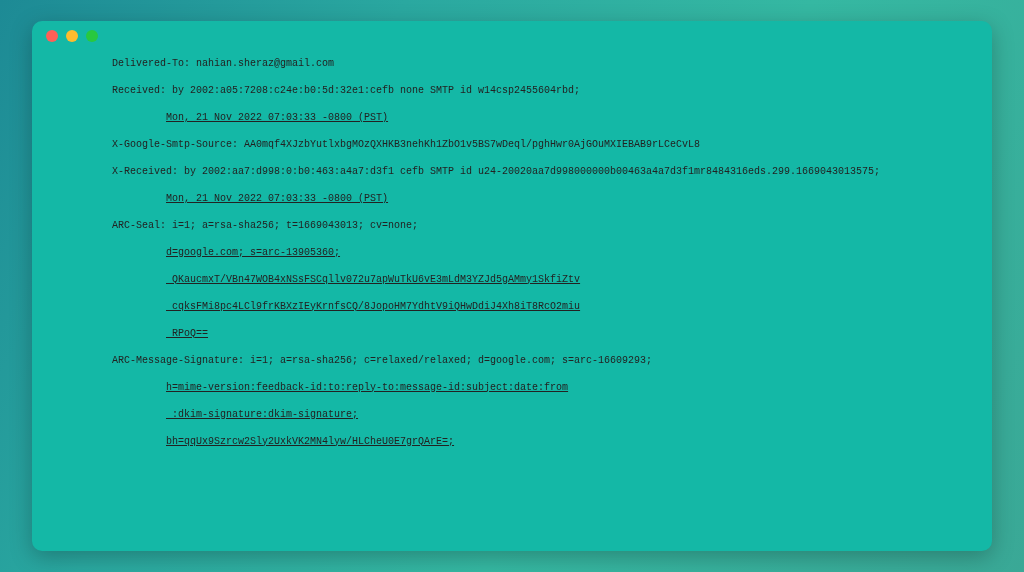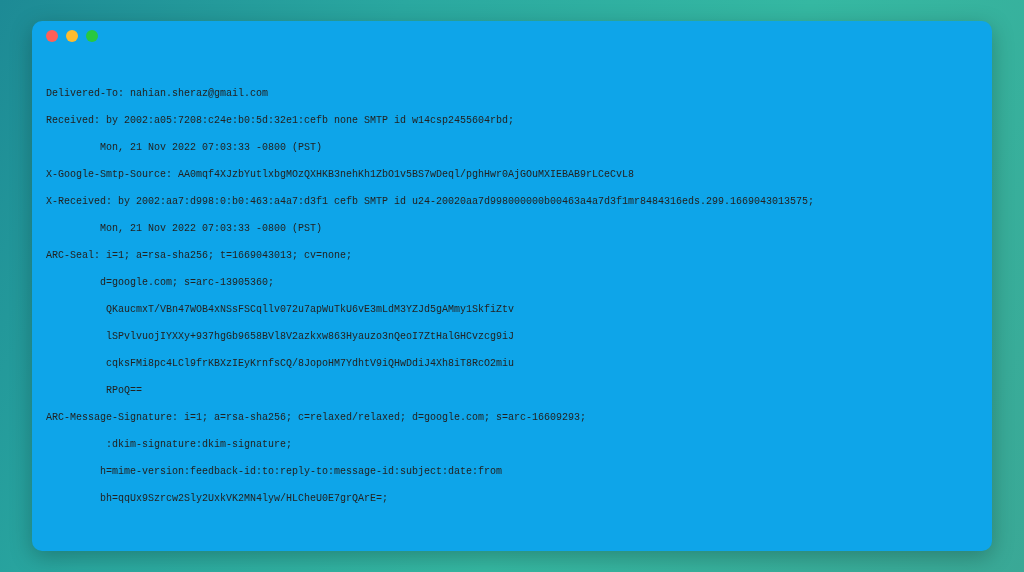--- a/index.html
+++ b/index.html
@@ -12,26 +12,25 @@
   body {
     background: linear-gradient(120deg, #1d8a95 0%, #2aa8a0 30%, #35b8a2 60%, #3aa896 100%);
     display: flex;
     align-items: center;
     justify-content: center;
     font-family: "SFMono-Regular","Menlo","Consolas","Liberation Mono",monospace;
   }
   .window {
     width: 960px;
     height: 530px;
-    background: #0ea5e9;
+    background: #14b8a6;
     border-radius: 10px;
     box-shadow: 0 6px 22px rgba(0,0,0,0.25);
     overflow: hidden;
     display: flex;
-    flex-direction: column;
   }
   .titlebar {
     height: 30px;
     display: flex;
     align-items: center;
     padding-left: 14px;
     gap: 8px;
     flex: 0 0 auto;
   }
   .dot {
@@ -44,21 +43,21 @@
   .dot.green  { background: #28c840; }
   .content {
     flex: 1 1 auto;
     padding: 22px 14px 14px 14px;
     font-size: 10px;
     line-height: 1.35;
     white-space: pre;
     color: #222;
     overflow: hidden;
   }
-  .indent1 { padding-left: 54px; display: block; }
+  .indent1 { padding-left: 54px; display: block; text-decoration: underline; }
   .line    { display: block; }
 </style>
 </head>
 <body>
 
 <div class="window">
   <div class="titlebar">
     <div class="dot red"></div>
     <div class="dot yellow"></div>
     <div class="dot green"></div>
@@ -66,26 +65,25 @@
   <div class="content">
 <span class="line"><span>Delivered-To: </span><span>nahian.sheraz@gmail.com</span></span>
 <span class="line">Received: by 2002:a05:7208:c24e:b0:5d:32e1:cefb none SMTP id w14csp2455604rbd;</span>
 <span class="indent1">Mon, 21 Nov 2022 07:03:33 -0800 (PST)</span>
 <span class="line">X-Google-Smtp-Source: AA0mqf4XJzbYutlxbgMOzQXHKB3nehKh1ZbO1v5BS7wDeql/pghHwr0AjGOuMXIEBAB9rLCeCvL8</span>
 <span class="line">X-Received: by 2002:aa7:d998:0:b0:463:a4a7:d3f1 cefb SMTP id u24-20020aa7d998000000b00463a4a7d3f1mr8484316eds.299.1669043013575;</span>
 <span class="indent1">Mon, 21 Nov 2022 07:03:33 -0800 (PST)</span>
 <span class="line">ARC-Seal: i=1; a=rsa-sha256; t=1669043013; cv=none;</span>
 <span class="indent1">d=google.com; s=arc-13905360;</span>
 <span class="indent1"> QKaucmxT/VBn47WOB4xNSsFSCqllv072u7apWuTkU6vE3mLdM3YZJd5gAMmy1SkfiZtv</span>
-<span class="indent1"> lSPvlvuojIYXXy+937hgGb9658BVl8V2azkxw863Hyauzo3nQeoI7ZtHalGHCvzcg9iJ</span>
 <span class="indent1"> cqksFMi8pc4LCl9frKBXzIEyKrnfsCQ/8JopoHM7YdhtV9iQHwDdiJ4Xh8iT8RcO2miu</span>
 <span class="indent1"> RPoQ==</span>
 <span class="line">ARC-Message-Signature: i=1; a=rsa-sha256; c=relaxed/relaxed; d=google.com; s=arc-16609293;</span>
+<span class="indent1">h=mime-version:feedback-id:to:reply-to:message-id:subject:date:from</span>
 <span class="indent1"> :dkim-signature:dkim-signature;</span>
-<span class="indent1">h=mime-version:feedback-id:to:reply-to:message-id:subject:date:from</span>
 <span class="indent1">bh=qqUx9Szrcw2Sly2UxkVK2MN4lyw/HLCheU0E7grQArE=;</span>
 
 
 
 
 
 
 
 
 

